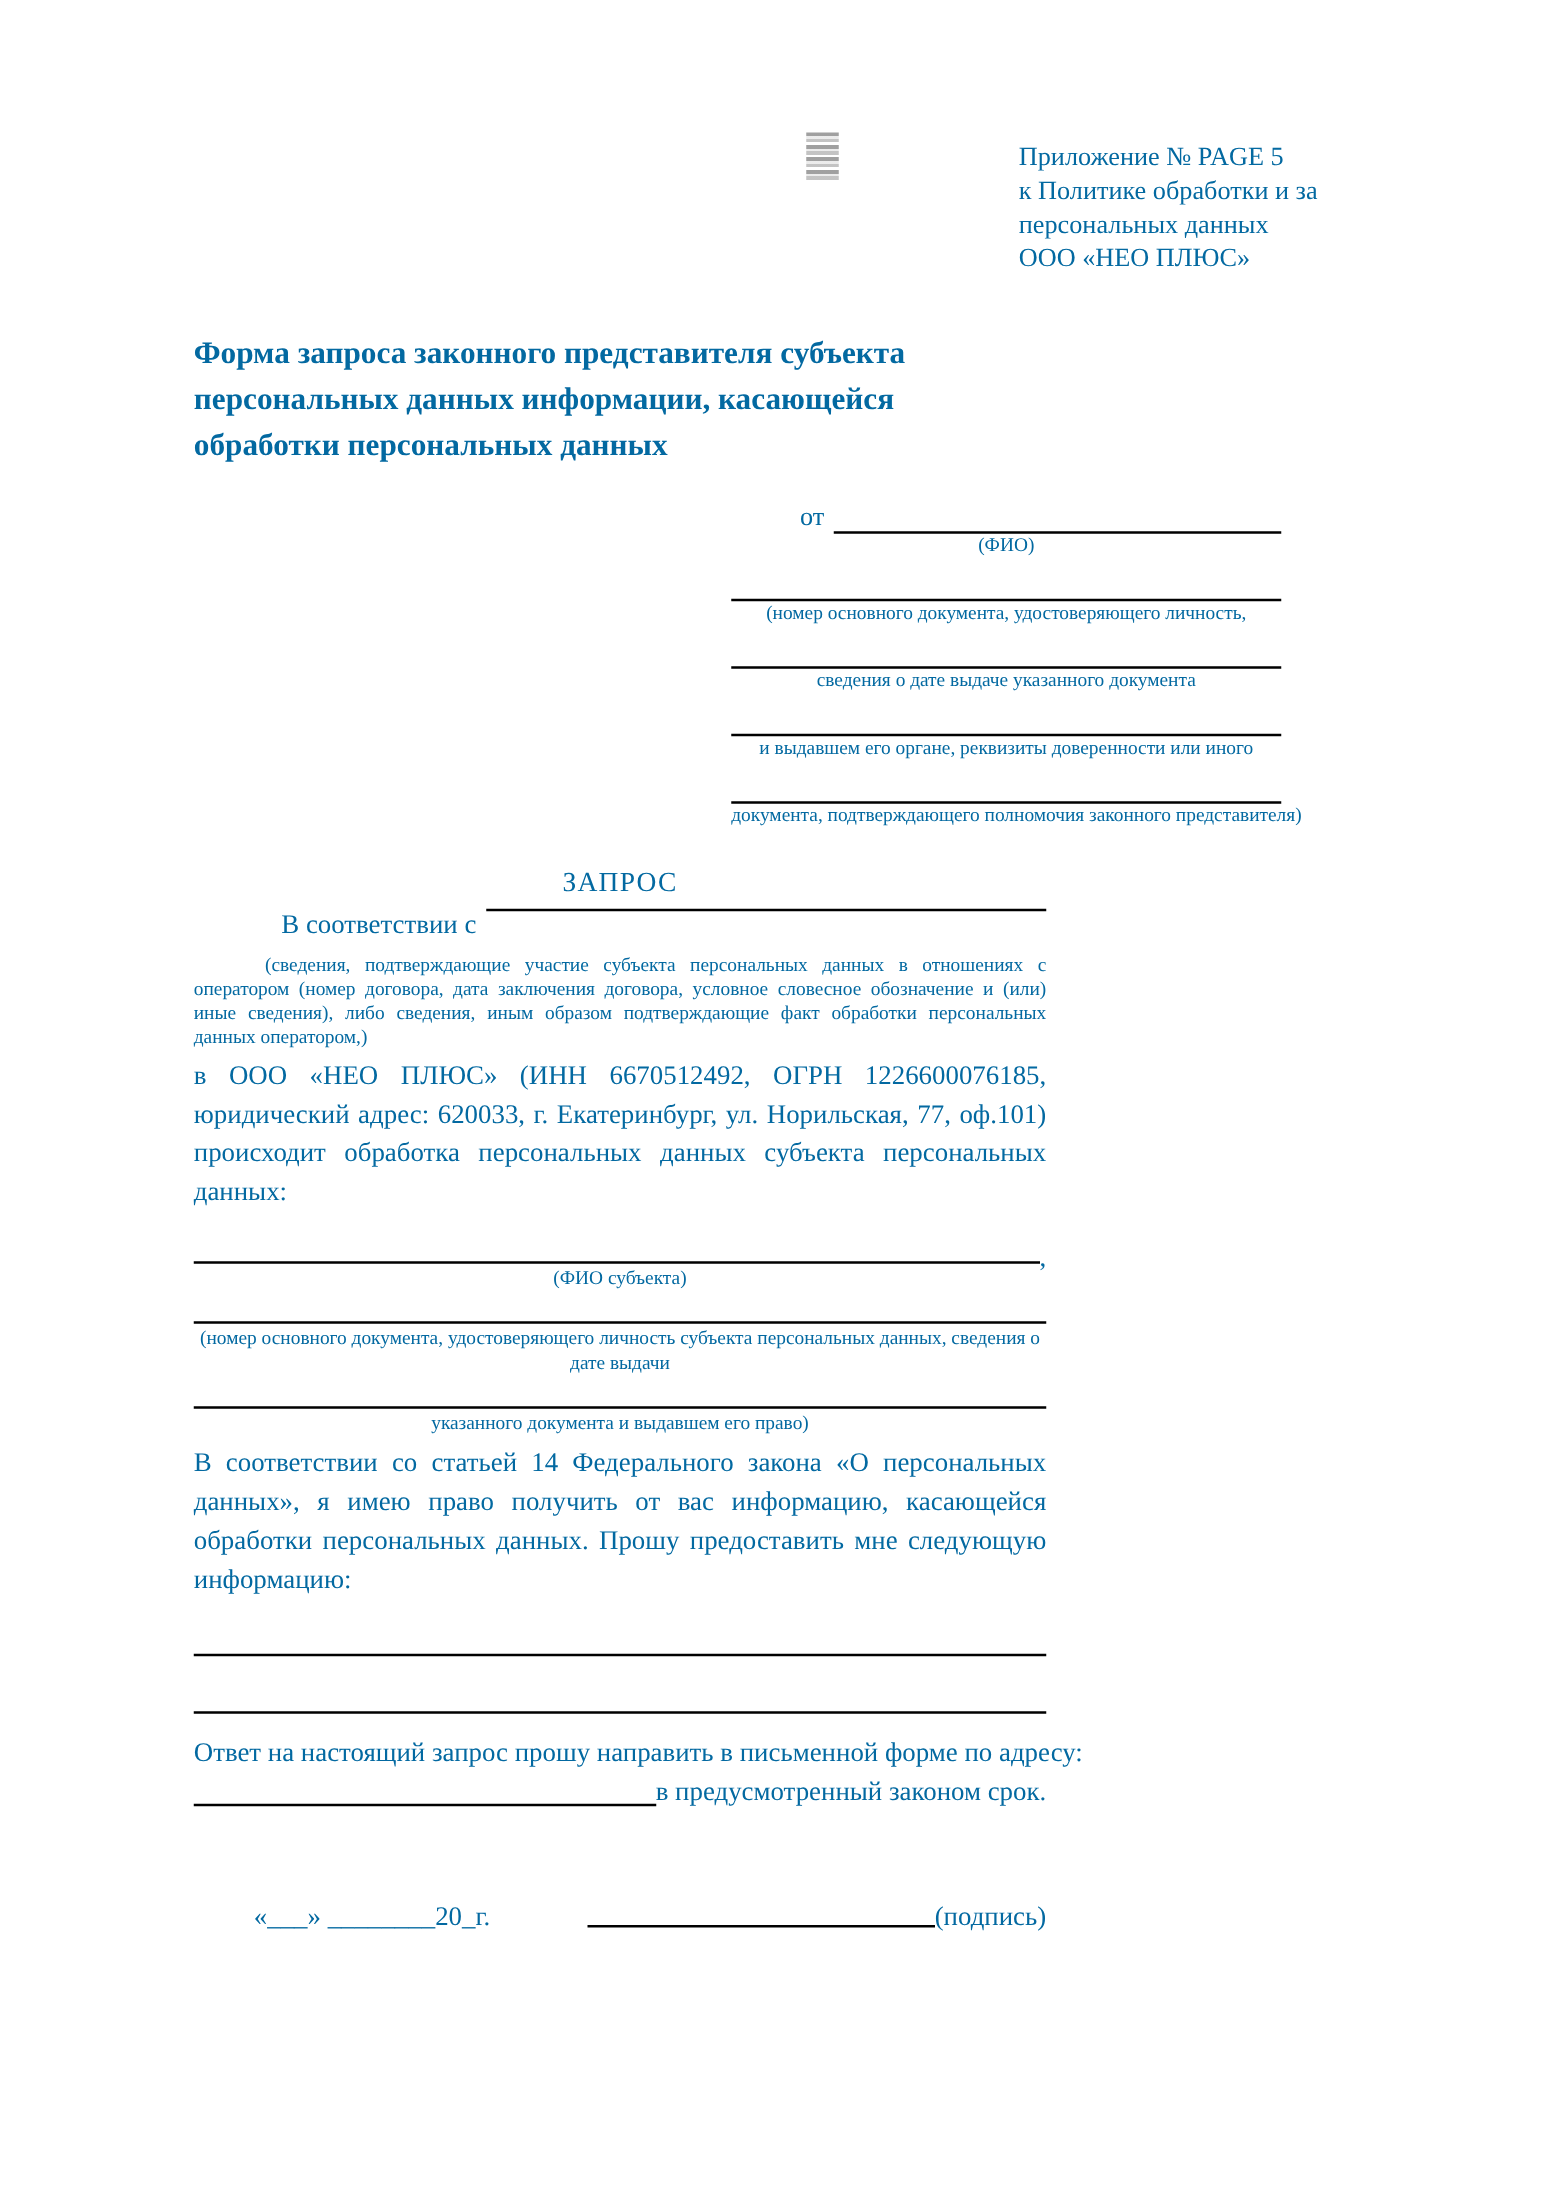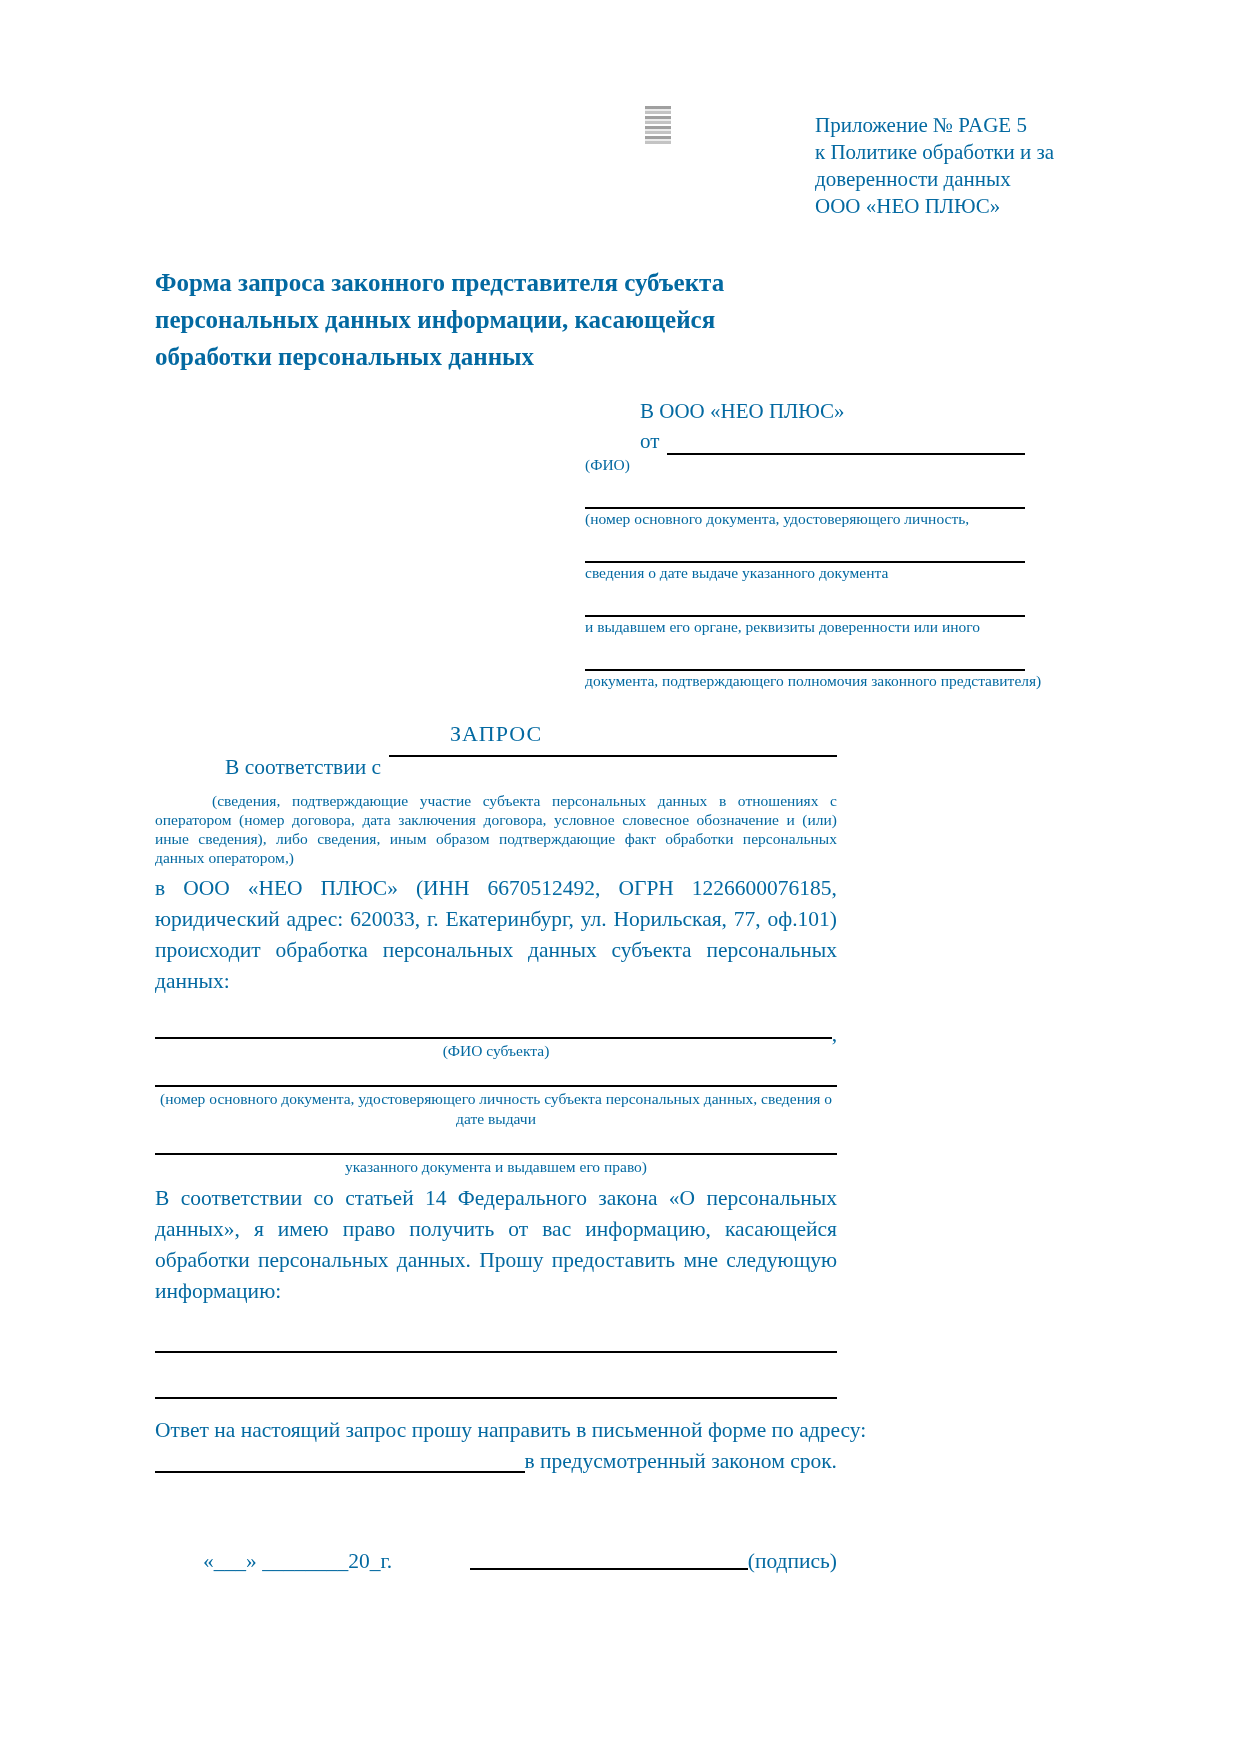--- a/index.html
+++ b/index.html
@@ -24,21 +24,21 @@
   .title{
     margin:44px 0 0 0;font-size:25px;font-weight:bold;text-align:left;line-height:37px;
   }
   
   .addr{margin:22px 0 0 430px;width:440px;font-size:21px;line-height:28px;}
   .addr .to{padding-left:55px;white-space:nowrap;}
   .from-row{display:flex;align-items:flex-end;padding-left:55px;height:30px;}
   .from-row .lbl{margin-right:8px;}
   .blank{border-bottom:2px solid #000;display:inline-block;}
   .grow{flex:1 1 auto;}
-  .cap{font-size:15.5px;line-height:20px;text-align:left;white-space:nowrap;}
+  .cap{font-size:15.5px;line-height:20px;text-align:center;white-space:nowrap;}
   .addr .blank-row{height:26px;border-bottom:2px solid #000;margin-top:6px;}
   
   .zapros{margin-top:30px;text-align:center;font-size:22px;letter-spacing:1px;}
   .lead-row{display:flex;align-items:flex-start;margin-top:8px;font-size:21.5px;height:32px;}
   .lead-row .lead-text{text-indent:70px;white-space:nowrap;margin-right:8px;}
   .fine{margin:4px 0 0 0;font-size:15.5px;line-height:19px;text-align:justify;text-indent:57px;}
   .bodypar{margin:6px 0 0 0;font-size:21.5px;line-height:31px;text-align:justify;}
   .full-blank{display:flex;align-items:flex-end;}
   .full-blank .line{flex:1 1 auto;border-bottom:2px solid #000;height:0;}
   .fb1{margin-top:32px;}
@@ -58,28 +58,27 @@
 </head>
 <body>
 
 <div class="page">
 
   <div class="artifact"></div>
 
   <div class="hdr">
     <div>Приложение №  PAGE 5</div>
     <div>к Политике обработки и защиты</div>
-    <div>доверенности данных</div>
+    <div>персональных данных</div>
     <div>ООО «НЕО ПЛЮС»</div>
   </div>
 
   <div class="title">Форма запроса законного представителя субъекта персональных данных информации, касающейся обработки персональных данных</div>
 
   <div class="addr">
-    <div class="to">В ООО «НЕО ПЛЮС»</div>
     <div class="from-row">
       <span class="lbl">от</span>
       <span class="blank grow"></span>
     </div>
     <div class="cap">(ФИО)</div>
 
     <div class="blank-row"></div>
     <div class="cap">(номер основного документа, удостоверяющего личность,</div>
 
     <div class="blank-row"></div>

